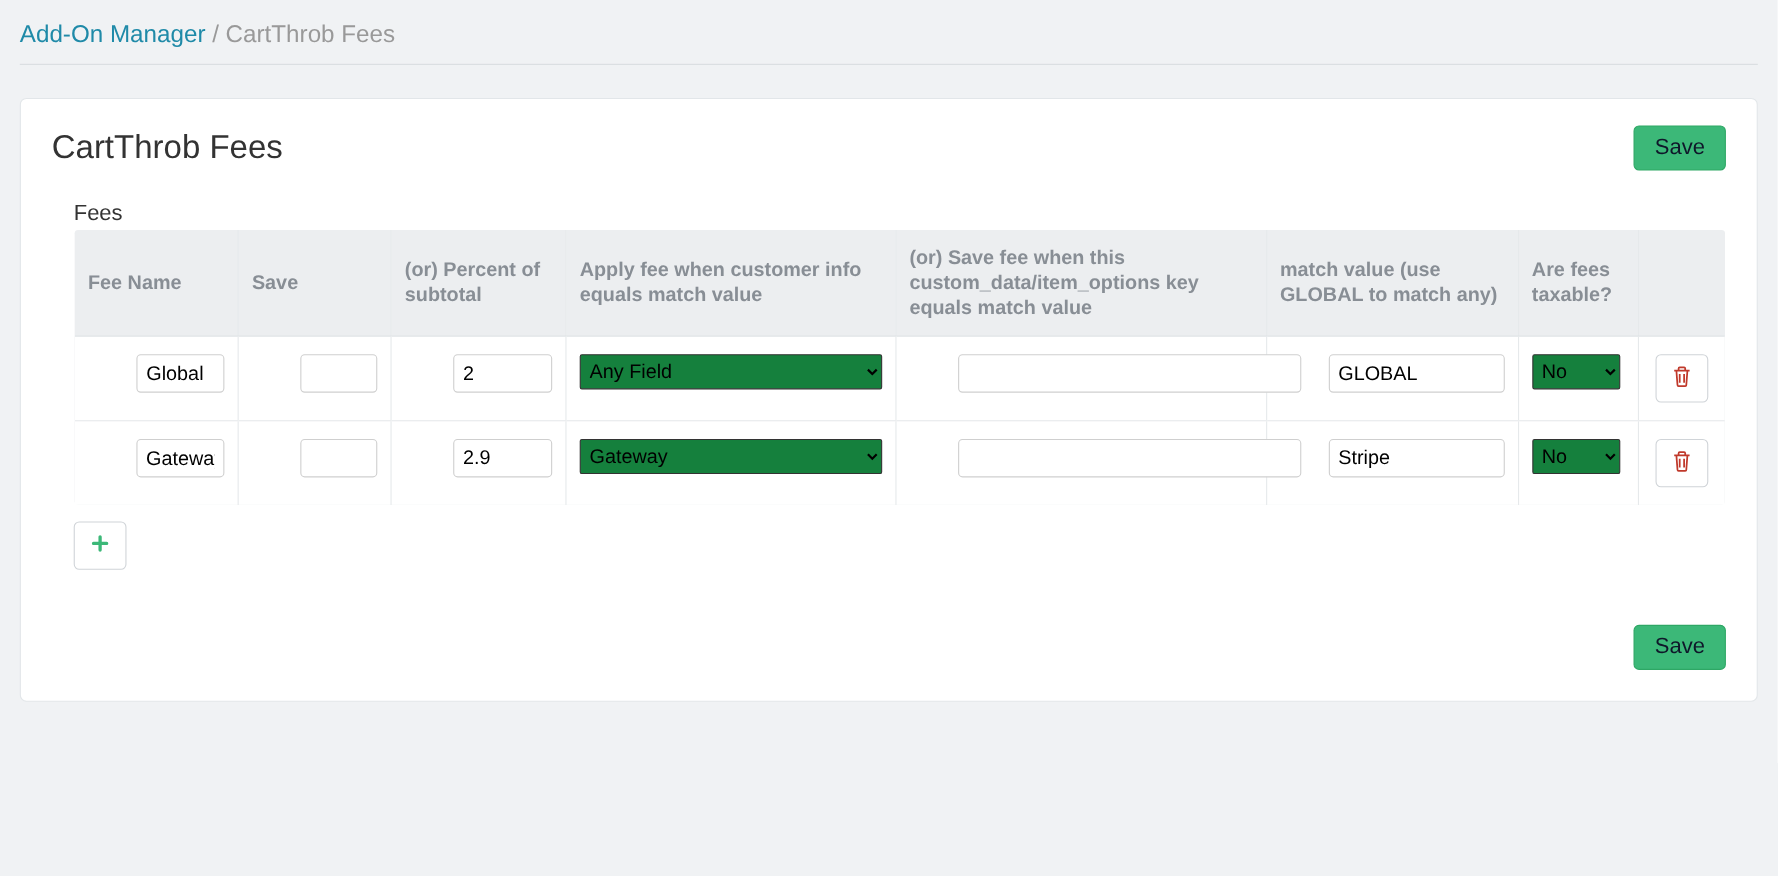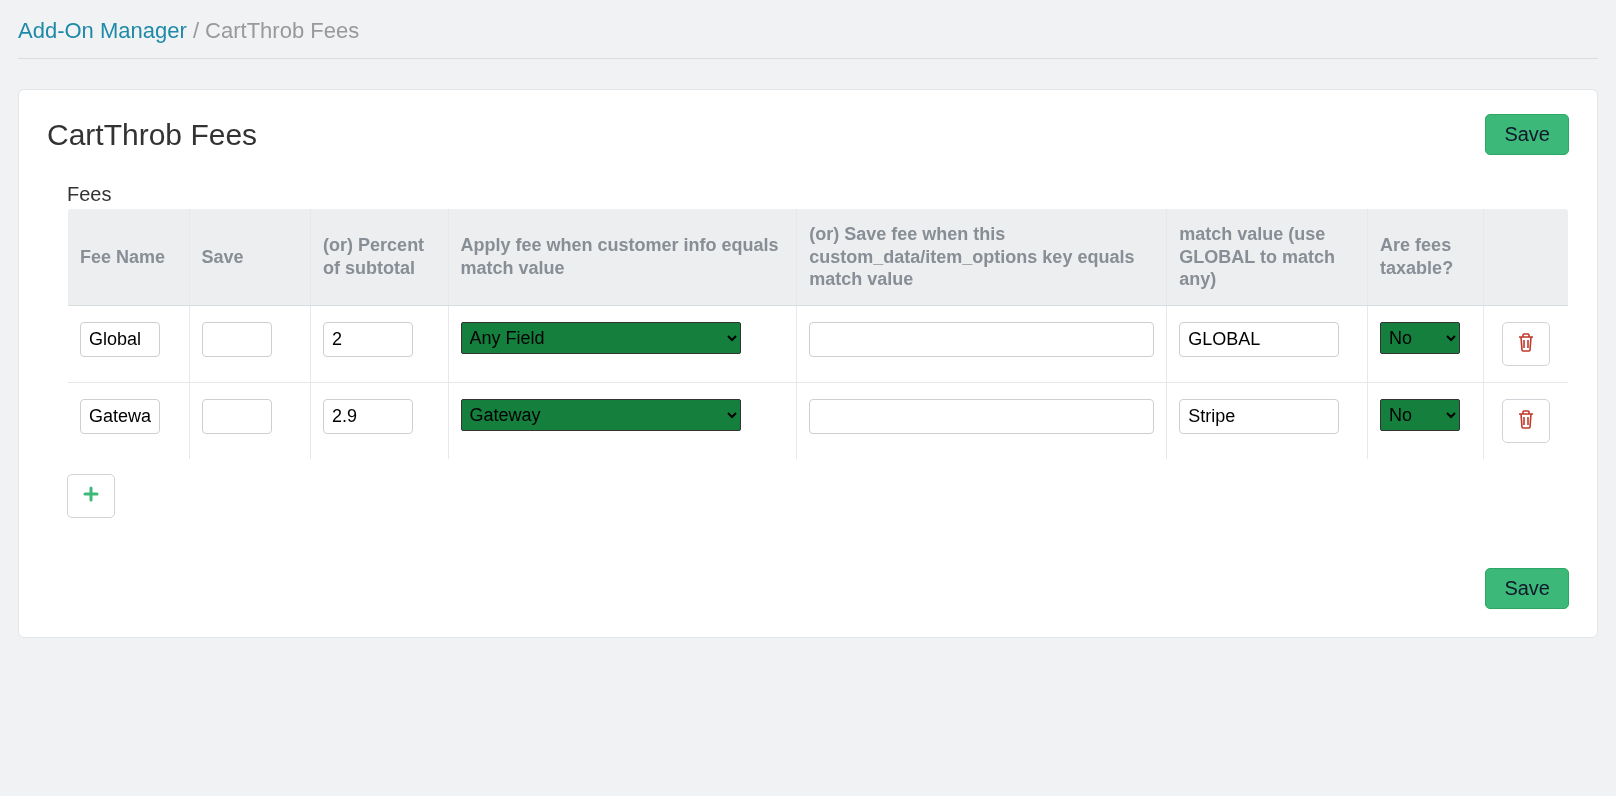--- a/index.html
+++ b/index.html
@@ -91,20 +91,21 @@
   .col-tax    { width: 110px; }
   .col-del    { width: 80px; text-align: center; }
   input[type=text].field {
     width: 100%;
     padding: 6px 8px;
     font-size: 18px;
     border: 1px solid #cfcfcf;
     border-radius: 4px;
     background: #fff;
     font-family: inherit;
+    margin-left: 44px;
   }
   .col-name input.field { width: 80px; }
   .col-price input.field { width: 70px; }
   .col-pct input.field { width: 90px; }
   .col-match input.field { width: 160px; }
   select.field-select {
     width: 100%;
     max-width: 280px;
     font-size: 18px;
     padding: 4px 4px;

